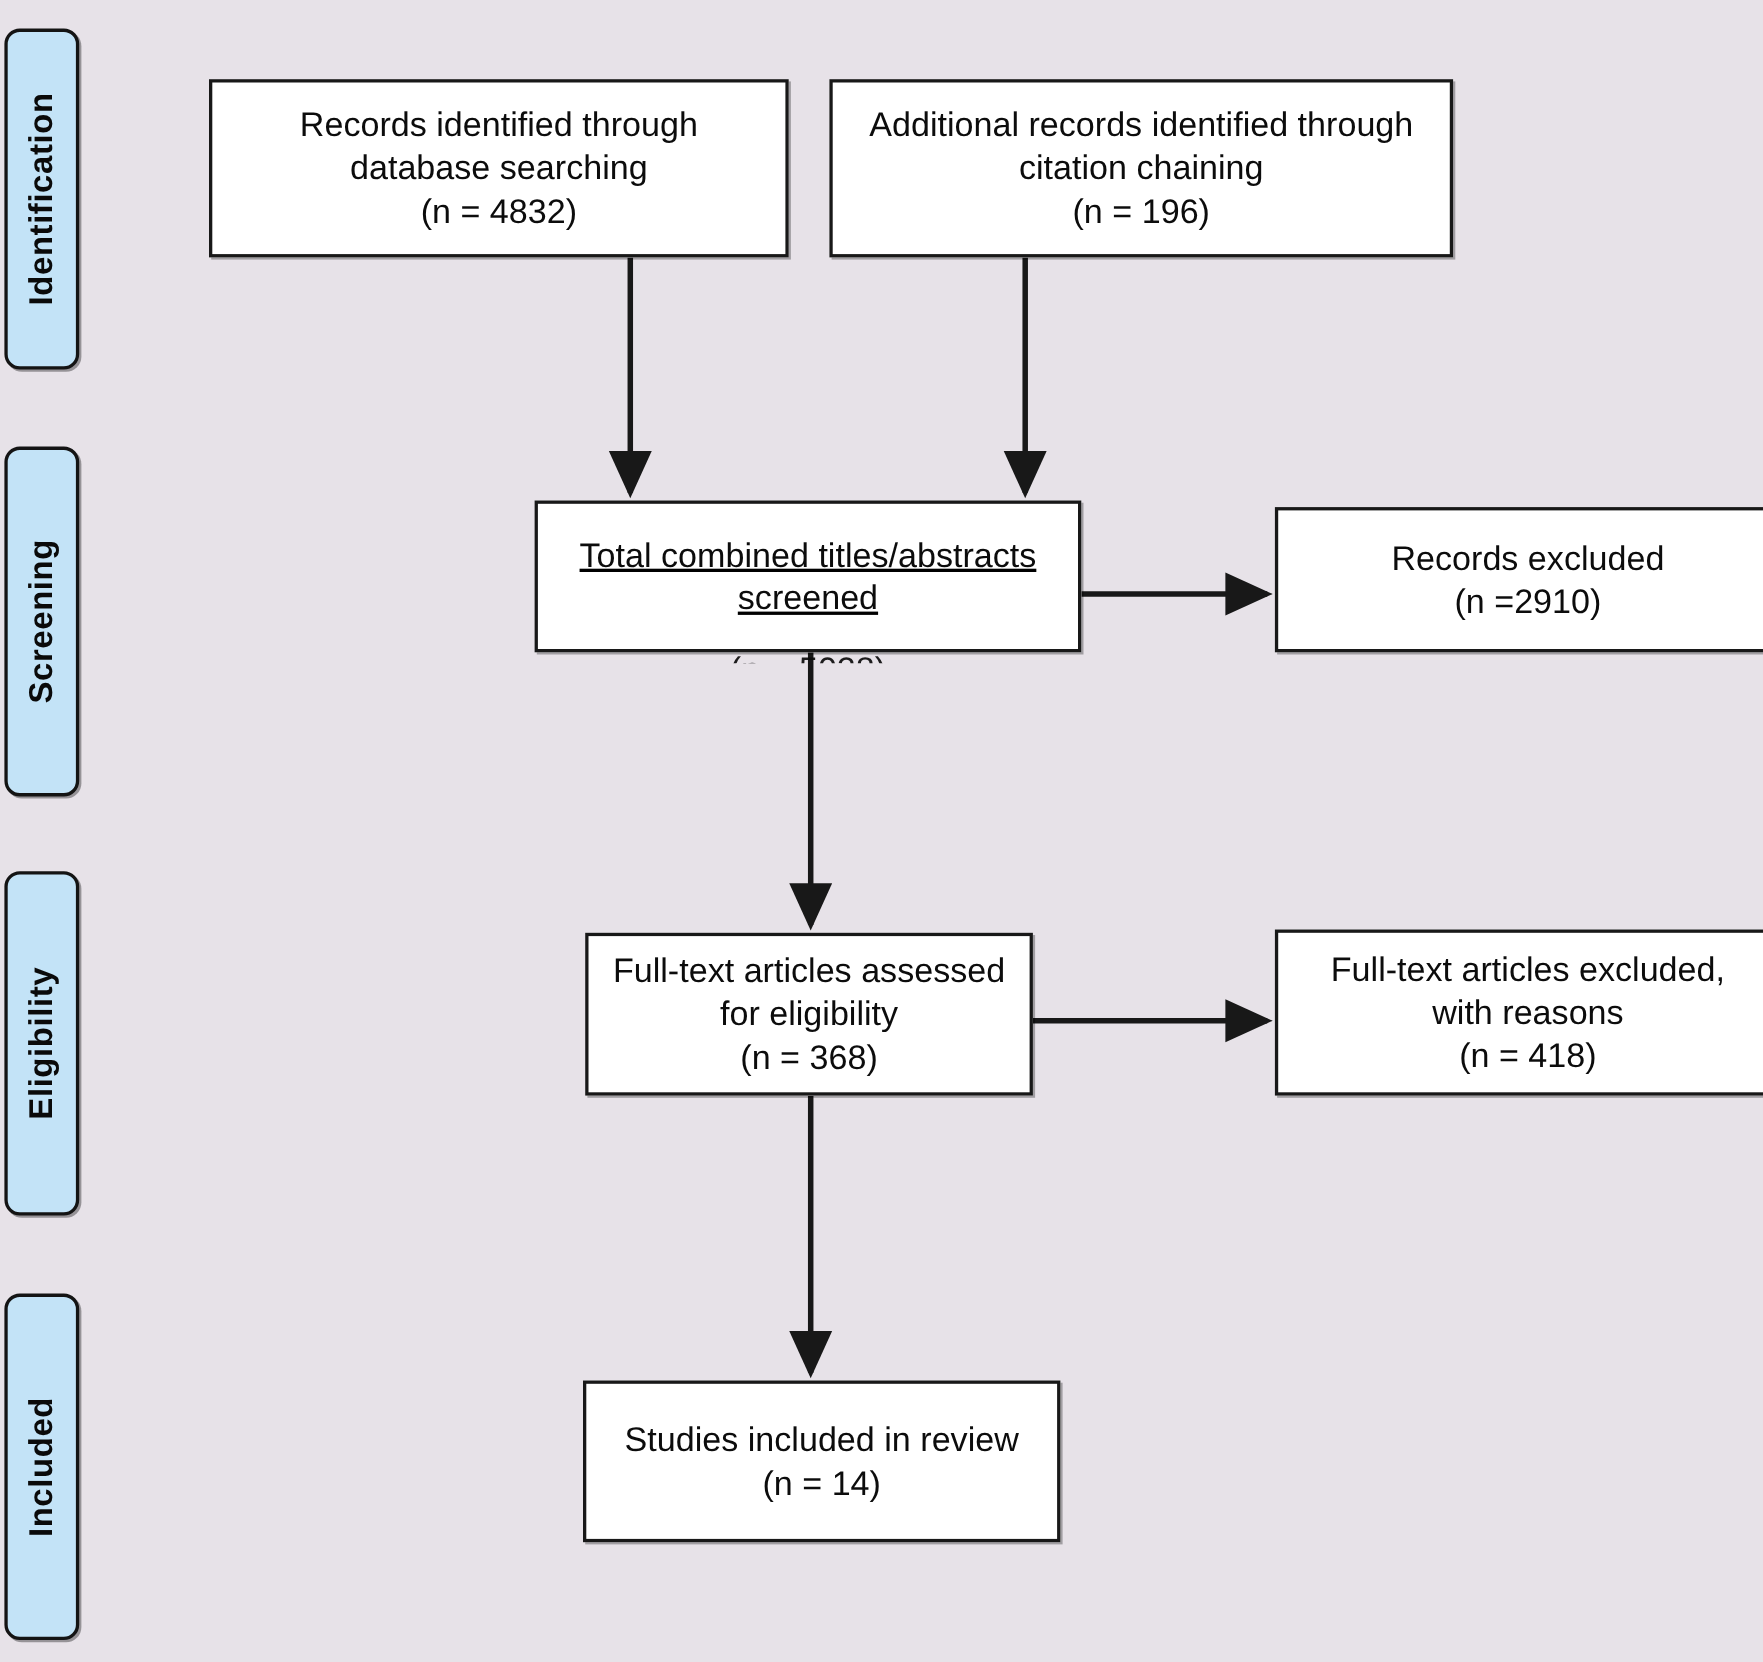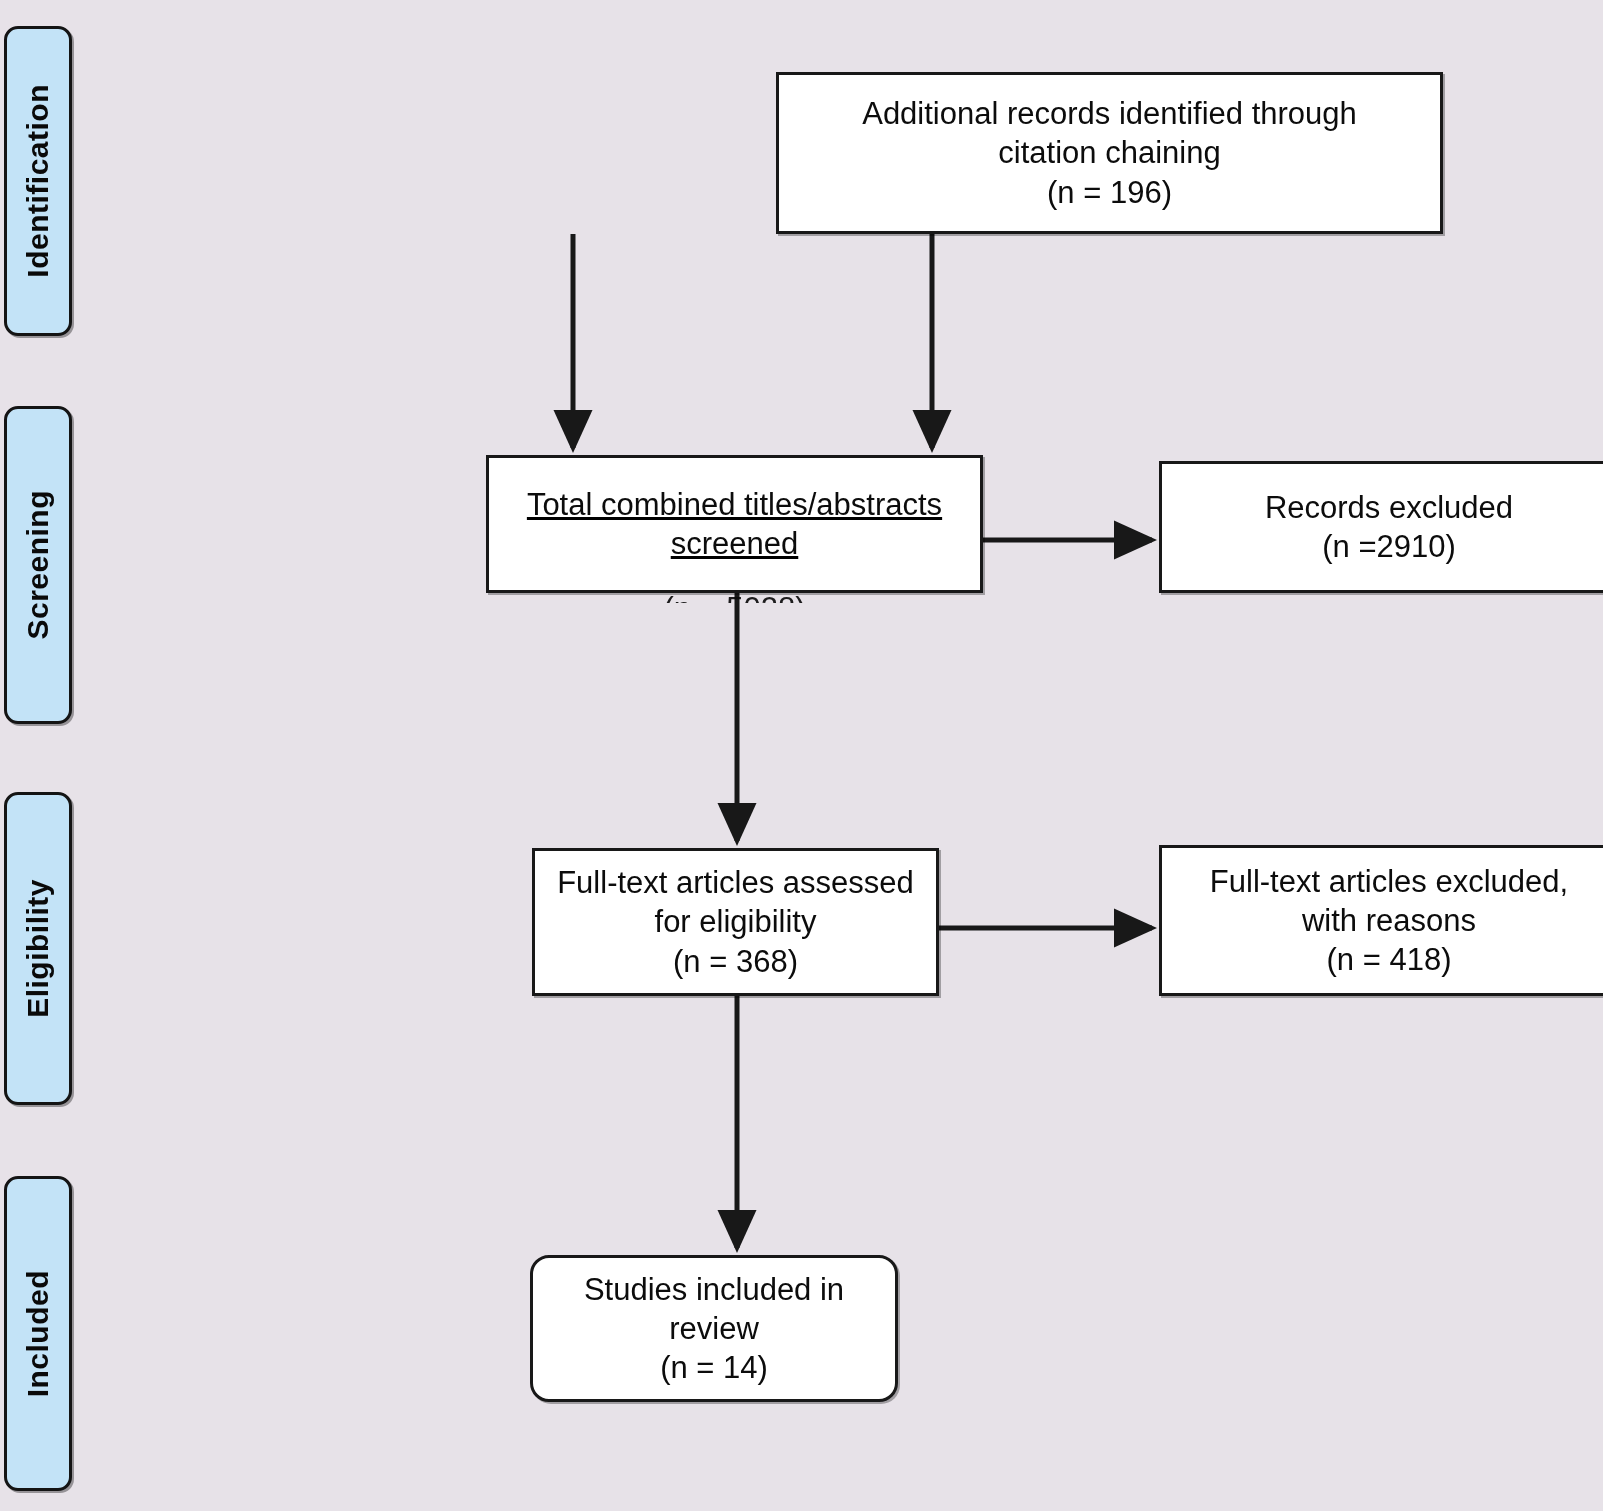--- a/index.html
+++ b/index.html
@@ -64,26 +64,26 @@
   .node .node-text {
     font-size: 31px;
     line-height: 1.26;
     color: #0c0c0c;
     padding: 0 14px;
     white-space: pre-line;
     font-family: "Liberation Sans", sans-serif;
   }
 
   #node-db-search      { left: 190px;  top: 72px;   width: 527px; height: 162px; }
-  #node-citation-chain { left: 776px;  top: 72px;   width: 667px; height: 162px; }
+  #node-citation-chain { left: 754px;  top: 72px;   width: 567px; height: 162px; }
   #node-screened       { left: 486px;  top: 455px;  width: 497px; height: 138px; text-decoration: underline; }
   #node-records-excl   { left: 1159px; top: 461px;  width: 460px; height: 132px; }
   #node-fulltext       { left: 532px;  top: 848px;  width: 407px; height: 148px; align-items: center; }
   #node-fulltext-excl  { left: 1159px; top: 845px;  width: 460px; height: 151px; }
-  #node-included       { left: 530px;  top: 1255px; width: 368px; height: 147px; border-radius: 19px; }
+  #node-included       { left: 530px;  top: 1255px; width: 434px; height: 147px; }
 
   
   #node-screened .node-text { position: relative; }
   .clipped-line {
     position: absolute;
     left: 0;
     right: 0;
     bottom: -40px;
     height: 14px;
     overflow: hidden;
@@ -138,20 +138,25 @@
 
     <line x1="983" y1="540" x2="1152" y2="540" stroke="#181818" stroke-width="5" marker-end="url(#arrowhead)"></line>
 
     <line x1="737" y1="593" x2="737" y2="841" stroke="#181818" stroke-width="5" marker-end="url(#arrowhead)"></line>
 
     <line x1="939" y1="928" x2="1152" y2="928" stroke="#181818" stroke-width="5" marker-end="url(#arrowhead)"></line>
 
     <line x1="737" y1="996" x2="737" y2="1248" stroke="#181818" stroke-width="5" marker-end="url(#arrowhead)"></line>
   </svg>
 
+  <div class="node" id="node-db-search">
+    <span class="node-text">Records identified through
+database searching
+(n = 4832)</span>
+  </div>
 
   <div class="node" id="node-citation-chain">
     <span class="node-text">Additional records identified through
 citation chaining
 (n = 196)</span>
   </div>
 
   <div class="node" id="node-screened">
     <span class="node-text">Total combined titles/abstracts
 screened<span class="clipped-line">(n = 5028)</span></span>

